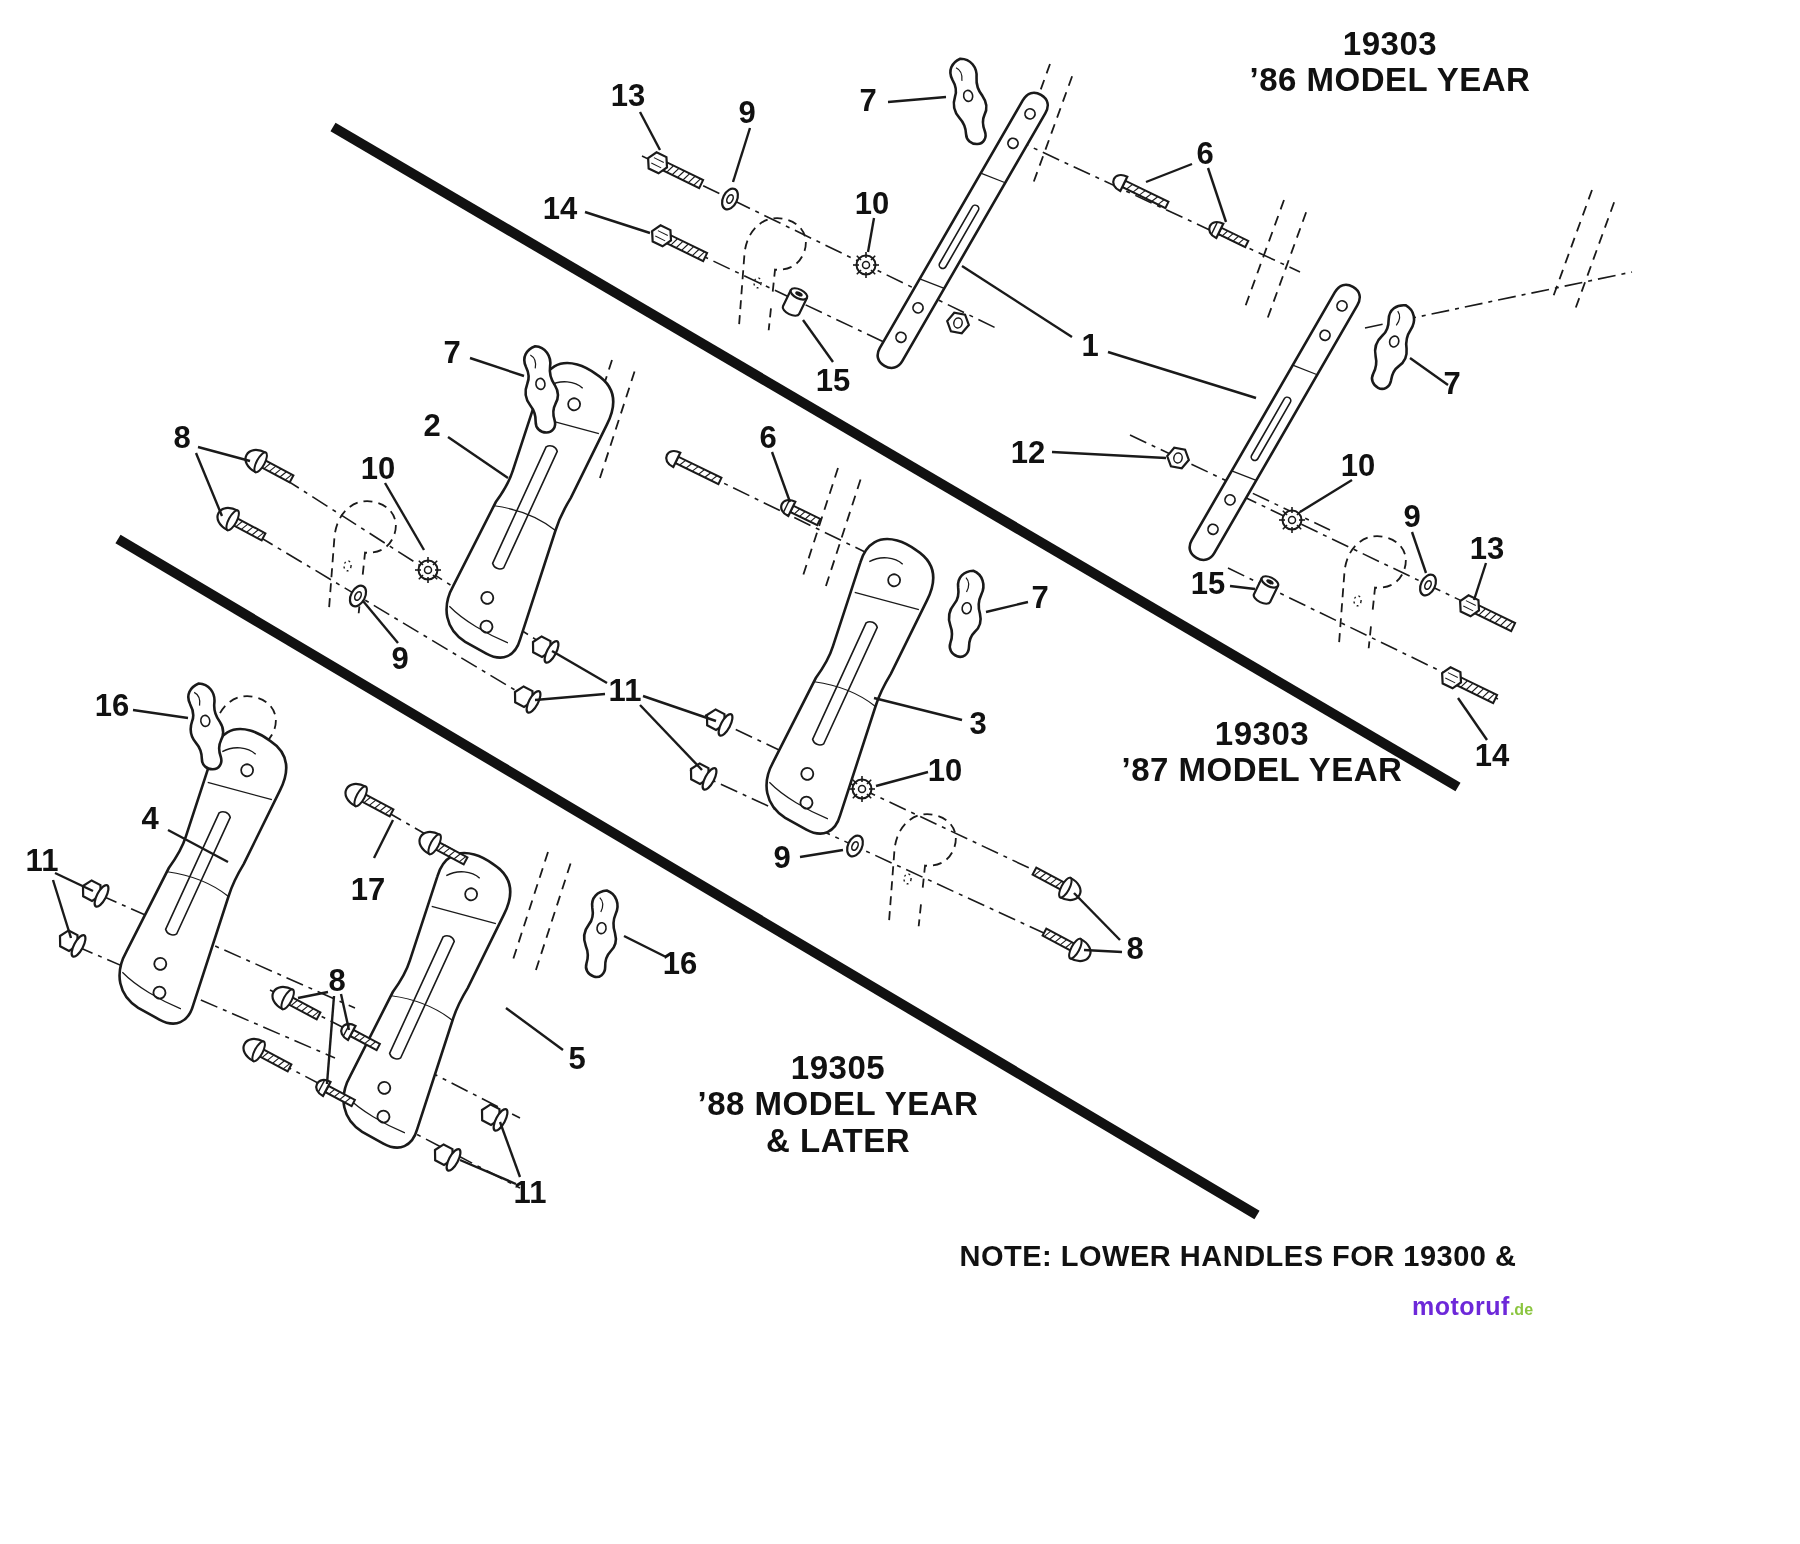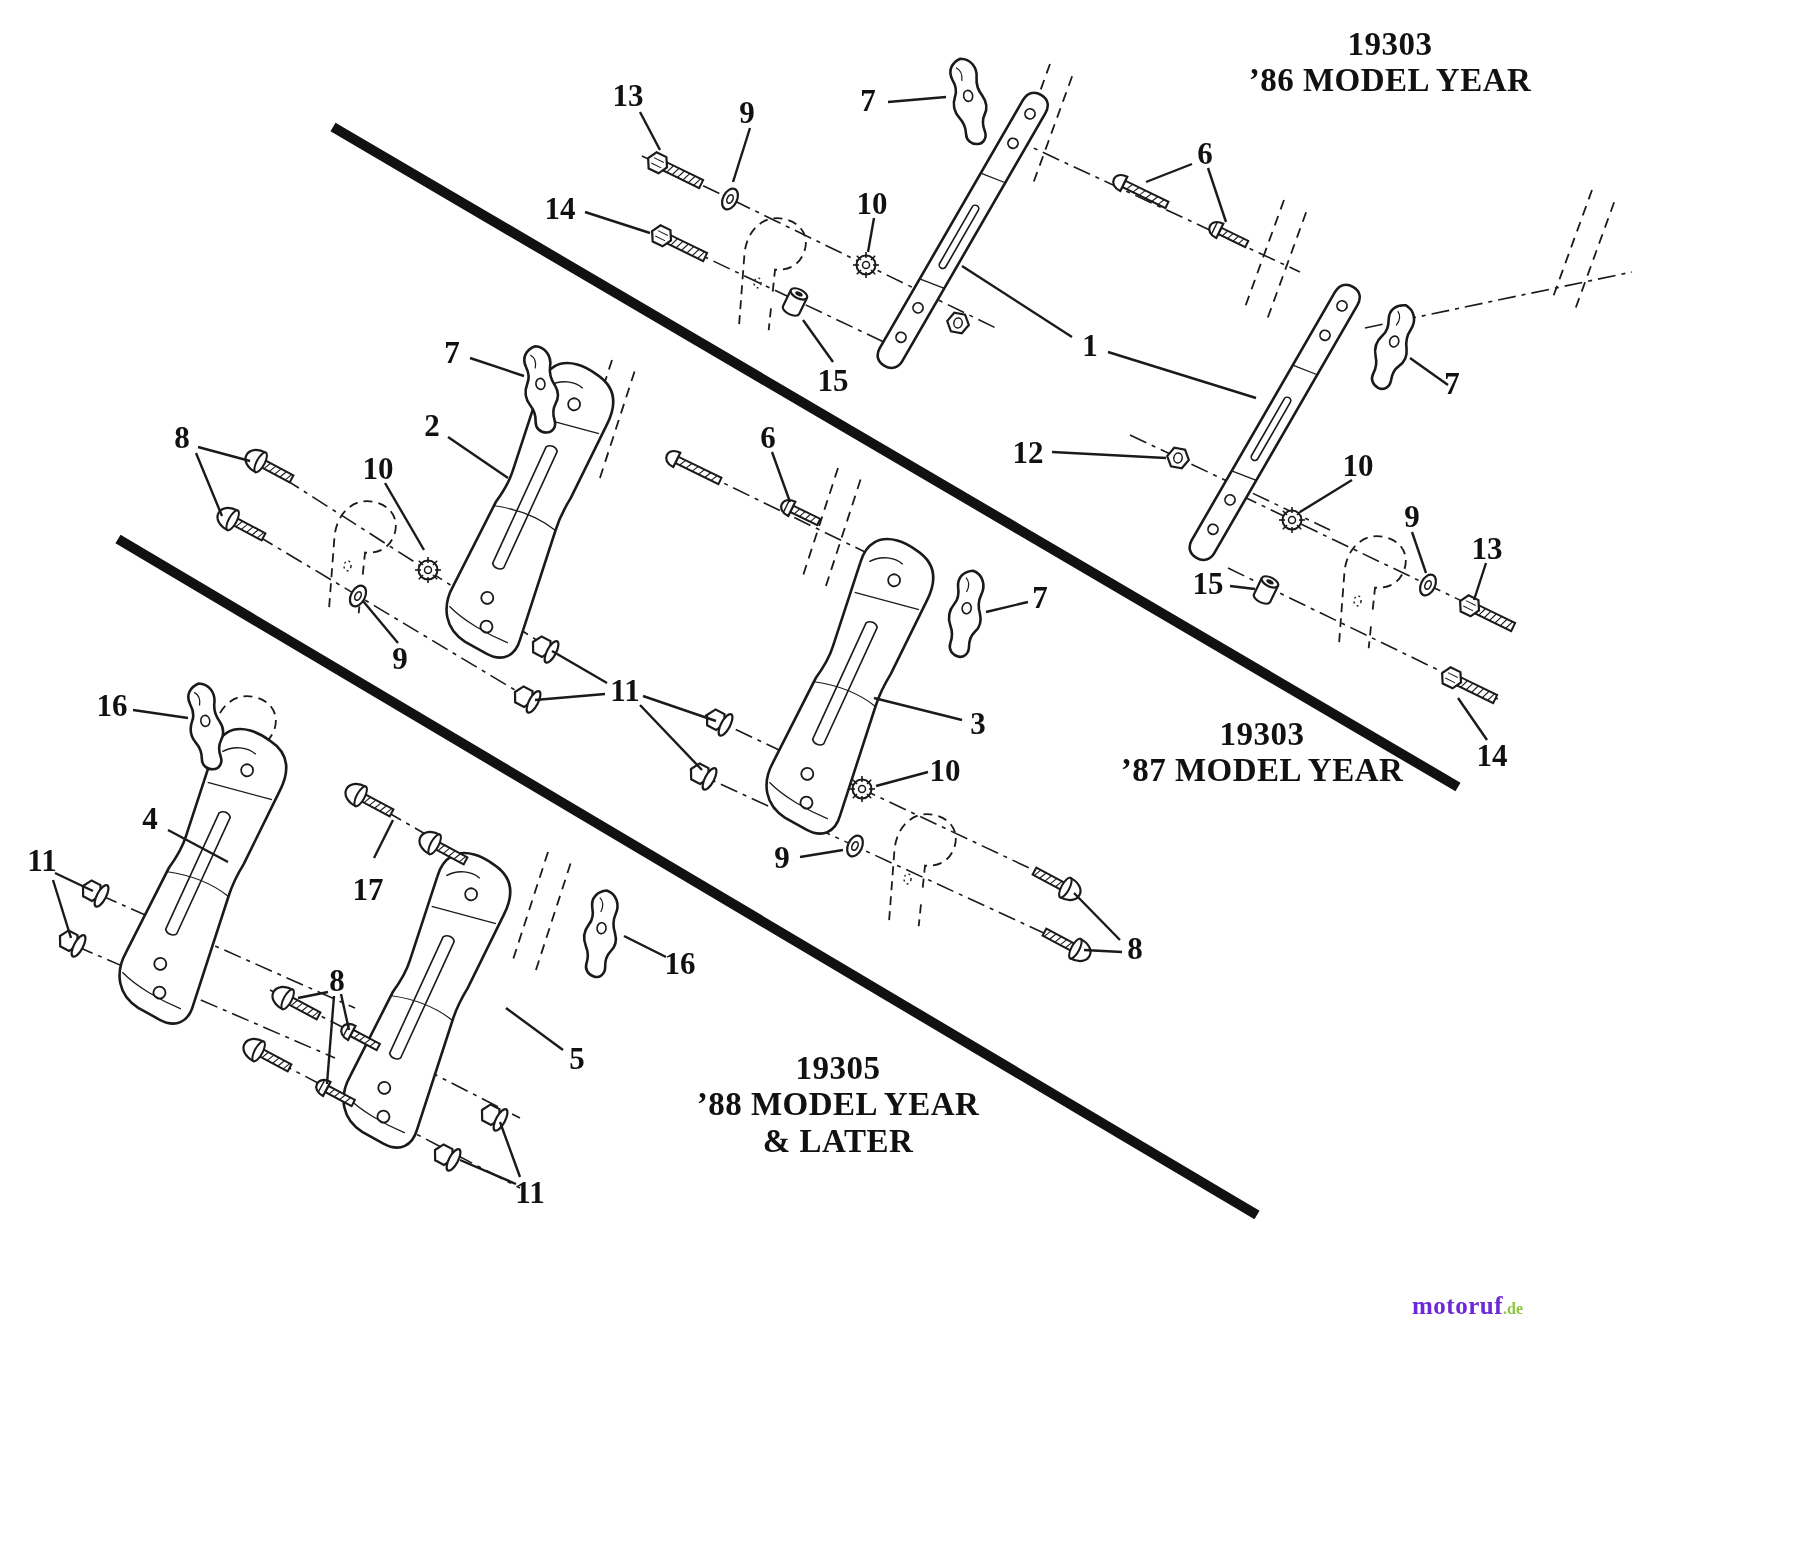--- a/index.html
+++ b/index.html
@@ -1,17 +1,17 @@
 <!DOCTYPE html>
 <html><head>
 <meta charset="utf-8">
 <style>
   html,body{margin:0;padding:0;background:#ffffff;}
   .stage{position:relative;width:1720px;height:1544px;background:#ffffff;overflow:hidden;
-         font-family:Liberation Serif, serif;color:#111;}
+         font-family:Liberation Sans, sans-serif;color:#111;}
   .art{position:absolute;left:0;top:0;width:1800px;height:1544px;}
   .cl{stroke:#1a1a1a;stroke-width:1.6;stroke-dasharray:18 6 4 6;fill:none;}
   .ldr line{stroke:#1a1a1a;stroke-width:2.4;}
   .sect-title{position:absolute;transform:translateX(-50%);text-align:center;
               font-weight:bold;font-size:33px;line-height:1.1;letter-spacing:.5px;white-space:nowrap;}
   .note{position:absolute;transform:translateX(-50%);text-align:center;
         font-weight:bold;font-size:29px;line-height:1.38;letter-spacing:.5px;white-space:nowrap;}
   .callout{position:absolute;transform:translate(-50%,-50%);font-weight:bold;font-size:31px;
            line-height:1;white-space:nowrap;text-align:right;}
   .watermark{position:absolute;font-weight:bold;white-space:nowrap;}
@@ -333,19 +333,20 @@
       <span class="callout" style="left: 150px; top: 818px;">4</span>
       <span class="callout" style="left: 42px; top: 860px;">11</span>
       <span class="callout" style="left: 368px; top: 873px; margin-top: 16px;">17</span>
       <span class="callout" style="left: 337px; top: 980px;">8</span>
       <span class="callout" style="left: 680px; top: 963px;">16</span>
       <span class="callout" style="left: 577px; top: 1058px;">5</span>
       <span class="callout" style="left: 530px; top: 1192px;">11</span>
     </div>
 
   <div class="note" style="left:1238px;top:1236px">
+    <div>NOTE: LOWER HANDLES FOR 19300 &amp;</div>
   </div>
 
   <div class="watermark" style="left:1412px;top:1292px">
     <span class="wm-name">motoruf</span><span class="wm-tld">.de</span>
   </div>
 
 </div>
 
 </body></html>

